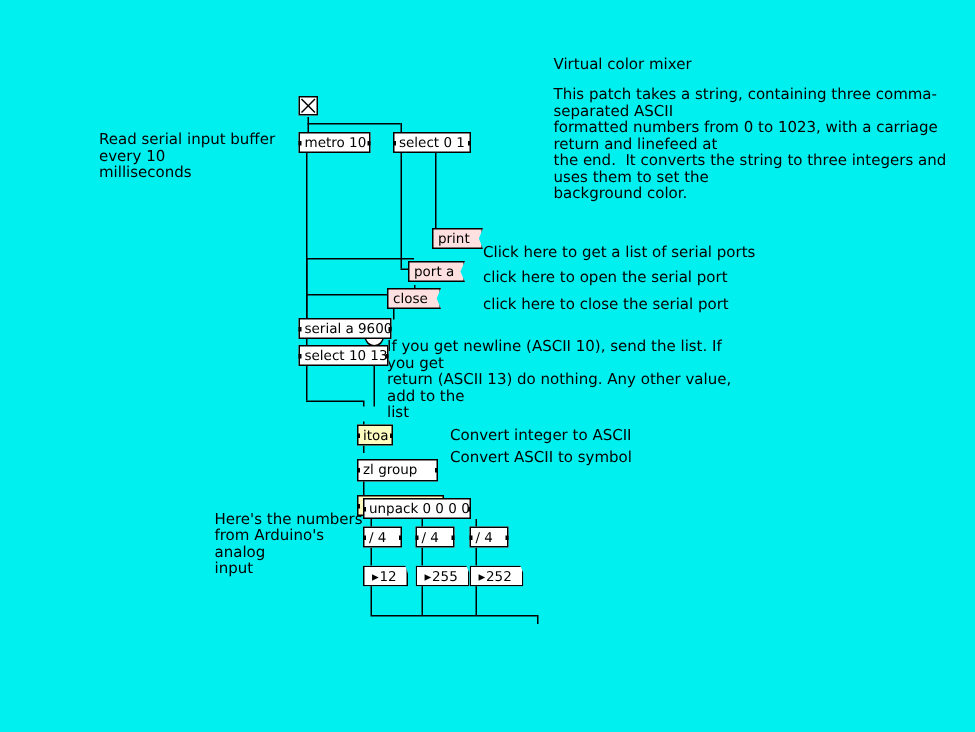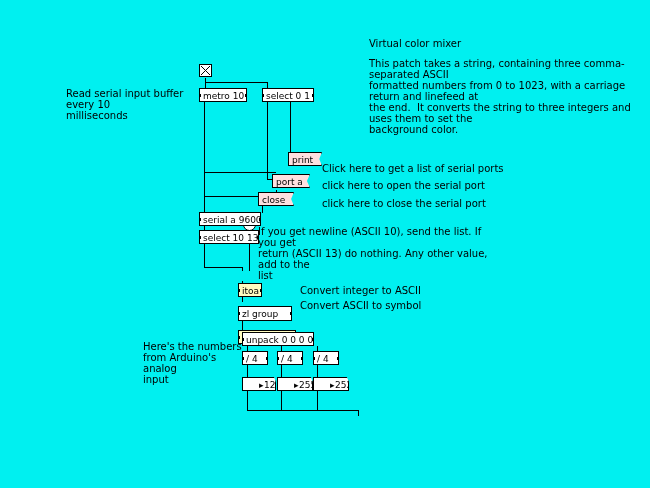--- a/index.html
+++ b/index.html
@@ -60,21 +60,21 @@
     clip-path: polygon(0 0, 100% 0, 92% 50%, 100% 100%, 0 100%);
   }
   .numbox {
     position: absolute;
     background: #ffffff;
     border: 1px solid #000000;
     font-family: "DejaVu Sans", sans-serif;
     font-size: 9px;
     color: #000000;
     line-height: 12px;
-    padding: 1px 16px;
+    padding: 1px 5px;
     box-sizing: border-box;
     white-space: nowrap;
     clip-path: polygon(0 0, 94% 0, 100% 38%, 100% 100%, 0 100%);
   }
   .numbox .nb-arrow {
     display: inline-block;
     width: 5px;
   }
   .yellowbox {
     background: #fffcc0;

